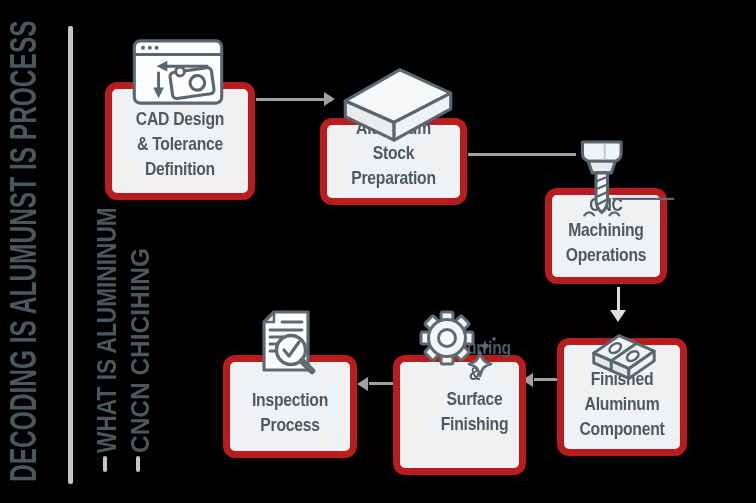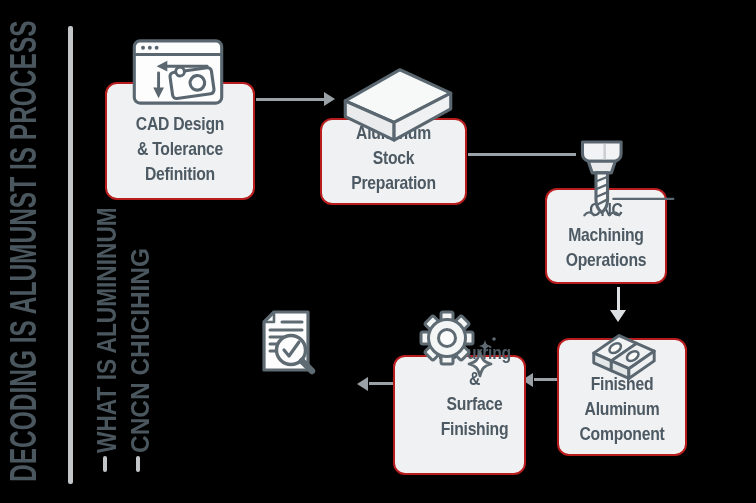--- a/index.html
+++ b/index.html
@@ -15,21 +15,21 @@
   }
   .vtitle.main{left:6px;top:482px;font-size:36px;transform:rotate(-90deg) scaleX(0.68);}
   .vtitle.sub1{left:93px;top:453px;font-size:28px;transform:rotate(-90deg) scaleX(0.81);}
   .vtitle.sub2{left:127px;top:453px;font-size:26px;transform:rotate(-90deg) scaleX(0.94);}
   .vline{position:absolute;left:68px;top:26px;width:5px;height:458px;background:#c2c6c8;border-radius:2px;}
   .tick{position:absolute;width:4px;height:16px;background:#c2c6c8;border-radius:2px;}
   .tick1{left:103px;top:456px;}
   .tick2{left:136px;top:456px;}
   
   .step{
-    position:absolute;background:#f0f1f2;border:2px solid #b91c1c;border-radius:12px;
+    position:absolute;background:#f0f1f2;border:7px solid #b91c1c;border-radius:12px;
     box-sizing:border-box;display:flex;align-items:flex-end;justify-content:center;
   }
   .step-label{
     width:100%;text-align:center;font-weight:bold;color:#4d5a63;
     font-size:18.5px;line-height:1.36;white-space:pre-line;letter-spacing:-0.3px;
     transform:scaleX(0.85);transform-origin:center;
   }
   .s1{left:105px;top:82px;width:150px;height:118px;}  .s1 .step-label{margin-bottom:12px;}
   .s2{left:320px;top:118px;width:147px;height:87px;}  .s2 .step-label{margin-bottom:8px;}
   .s3{left:545px;top:188px;width:122px;height:96px;}  .s3 .step-label{margin-bottom:10px;}
@@ -193,20 +193,24 @@
       <circle cx="29" cy="32" r="8.5" fill="#fdfdfd"></circle>
     </g>
     <path d="M62,46 C64,54 66,56 73,58 C66,60 64,62 62,70 C60,62 58,60 51,58 C58,56 60,54 62,46 Z" fill="#fdfdfd" stroke="#5f6b73" stroke-width="2.8" stroke-linejoin="round"></path>
     <path d="M67,34 C68,38 69,39 73,40 C69,41 68,42 67,46 C66,42 65,41 61,40 C65,39 66,38 67,34 Z" fill="#5f6b73"></path>
     <circle cx="76" cy="33" r="1.8" fill="#5f6b73"></circle>
   </svg>
 
   <div class="aline a5"></div>
   <div class="ahead h5"></div>
 
+  <div class="step s6">
+    <div class="step-label">Inspection
+Process</div>
+  </div>
   <svg class="icon i6" width="68" height="72" viewBox="0 0 68 72">
     <path d="M20,3 L54,3 L54,61 L10,61 L10,13 Z" fill="#fdfdfd" stroke="#5f6b73" stroke-width="3.2" stroke-linejoin="round"></path>
     <path d="M20,3 L20,13 L10,13" fill="none" stroke="#5f6b73" stroke-width="2.6" stroke-linejoin="round"></path>
     <g stroke="#5f6b73" stroke-width="3" stroke-linecap="round">
       <line x1="28" y1="13" x2="48" y2="13"></line>
       <line x1="16" y1="21" x2="48" y2="21"></line>
       <line x1="16" y1="28" x2="32" y2="28"></line>
       <line x1="16" y1="35" x2="29" y2="35"></line>
       <line x1="16" y1="42" x2="26" y2="42"></line>
     </g>

